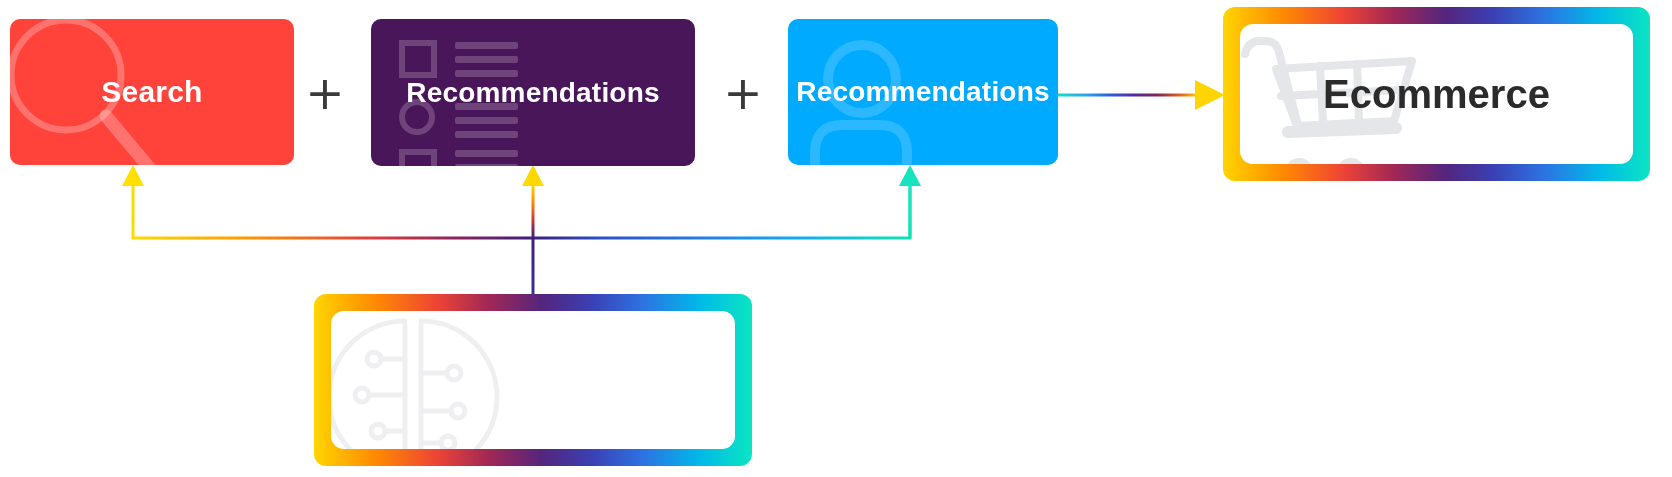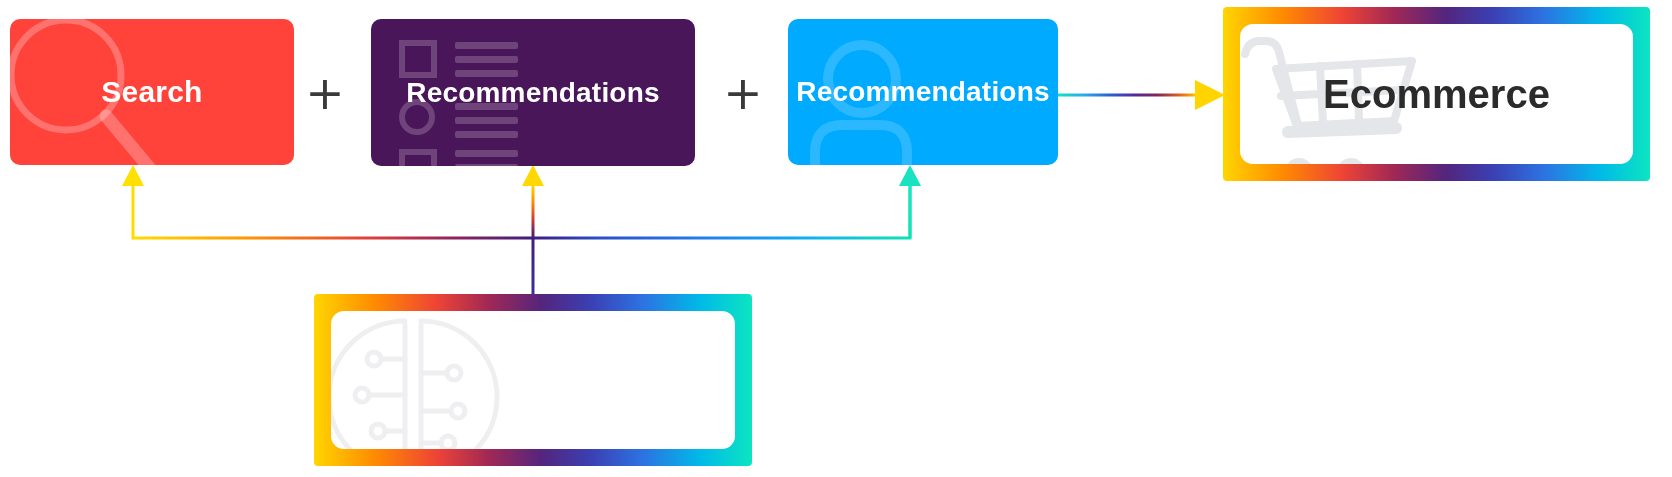--- a/index.html
+++ b/index.html
@@ -22,21 +22,21 @@
   #node-personalization{left:788px;top:19px;width:270px;height:146px;background:#00AAFF;}
   #node-personalization .label-light{font-size:28px;}
   .plus{
     position:absolute;width:46px;height:46px;display:flex;align-items:center;justify-content:center;
     color:#3A3A3A;font-size:47px;font-weight:400;line-height:1;z-index:1;
     font-family:"DejaVu Sans",sans-serif;
   }
   #plus-1{left:302px;top:69px;}
   #plus-2{left:720px;top:69px;}
   .frame{
-    position:absolute;padding:17px;border-radius:4px;z-index:1;box-sizing:border-box;
+    position:absolute;padding:17px;border-radius:12px;z-index:1;box-sizing:border-box;
     background:linear-gradient(90deg,#FFD500 0%,#FF8A00 14%,#EE4435 28%,#A02855 40%,#54257D 52%,
       #3B3FB2 63%,#2D72E2 75%,#00B9E8 88%,#0CE5C1 100%);
   }
   .frame-inner{
     position:relative;width:100%;height:100%;background:#ffffff;border-radius:13px;
     display:flex;align-items:center;justify-content:center;overflow:hidden;box-sizing:border-box;
   }
   .frame-inner .watermark{position:absolute;left:0;top:0;pointer-events:none;}
   #node-ecommerce{left:1223px;top:7px;width:427px;height:174px;}
   #node-applied-ai{left:314px;top:294px;width:438px;height:172px;}

